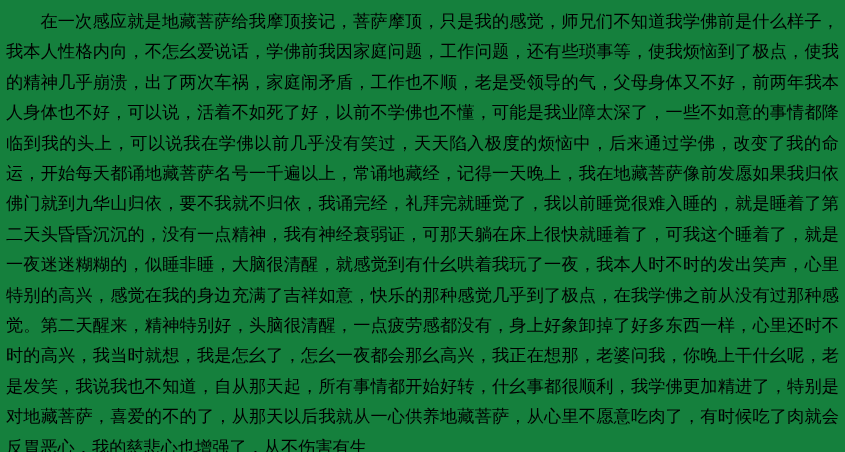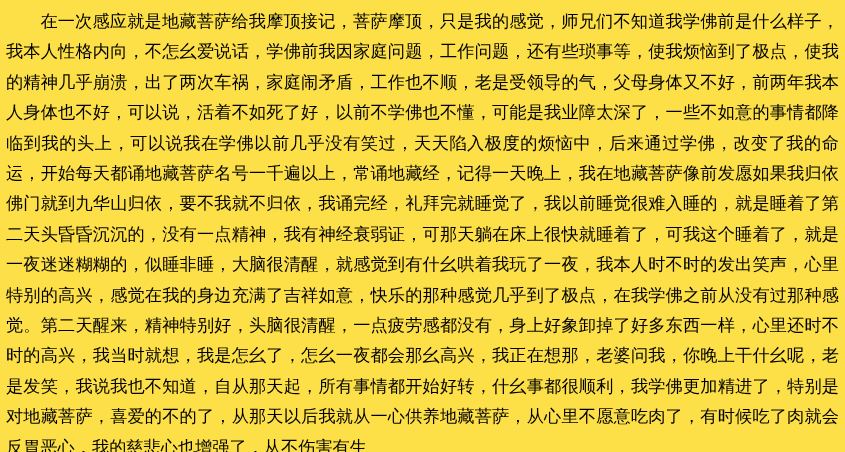--- a/index.html
+++ b/index.html
@@ -11,21 +11,21 @@
     width: 845px;
     height: 452px;
     overflow: hidden;
     font-family: "DejaVu Sans", sans-serif;
   }
   #doc {
     box-sizing: border-box;
     width: 845px;
     height: 452px;
     padding: 6px 6px 0 6px;
-    background: #fde047;
+    background: #15803d;
   }
   .para {
     margin: 0;
     color: #000000;
     font-family: "DejaVu Sans", sans-serif;
     font-size: 17.2px;
     line-height: 30.4px;
     text-align: justify;
     text-justify: inter-character;
     text-indent: 2em;

